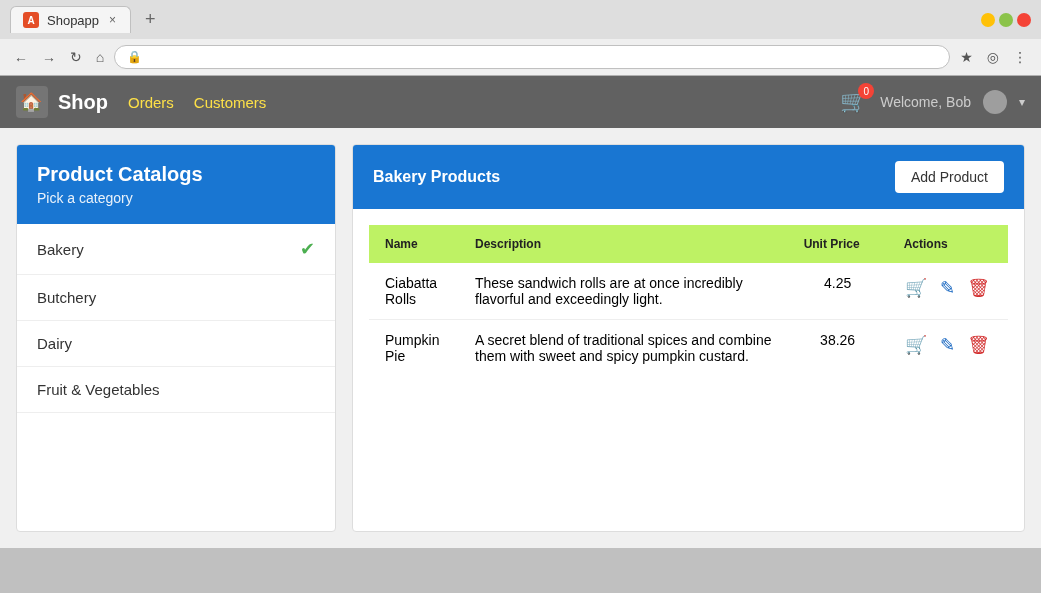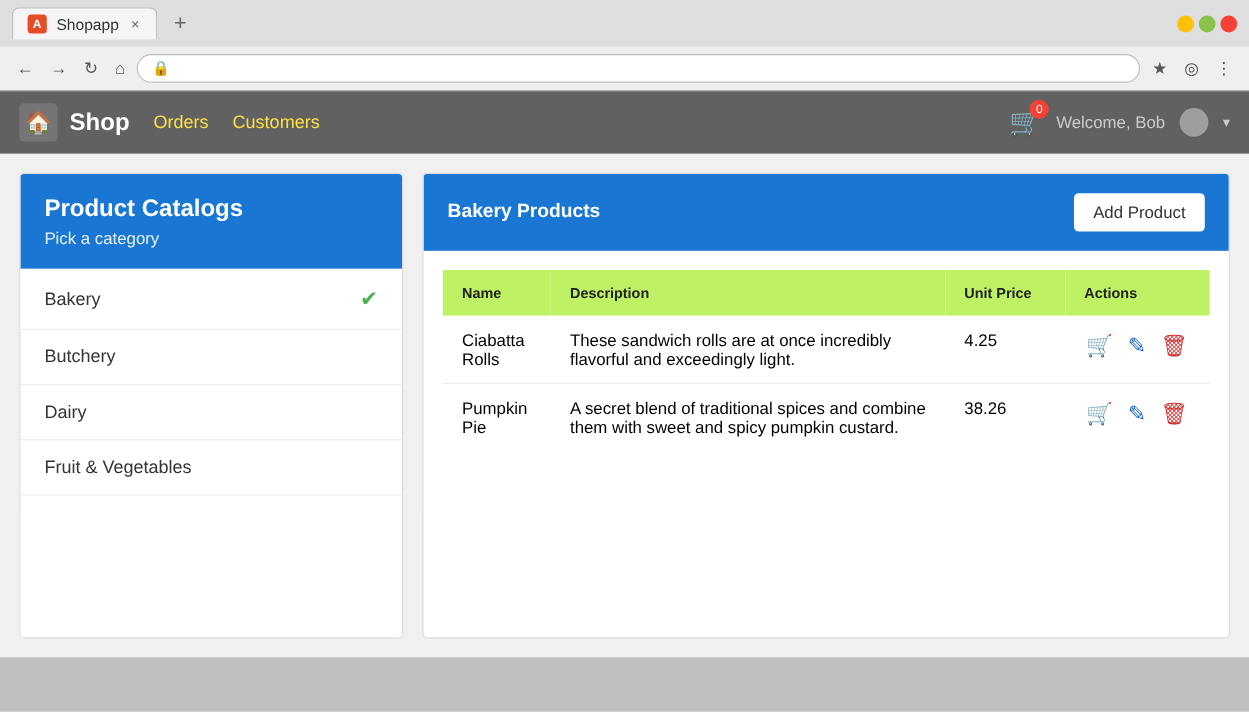--- a/index.html
+++ b/index.html
@@ -270,21 +270,21 @@
     }
     .action-btn {
       background: none; border: none; cursor: pointer; padding: 2px;
       font-size: 18px;
     }
     .cart-action { color: #1976d2; }
     .edit-action { color: #1565c0; }
     .delete-action { color: #d32f2f; }
 
     .price-cell {
-      text-align: left;
+      text-align: center;
     }
   </style>
 </head>
 <body>
 
 <div class="browser-chrome">
 
   <div class="browser-titlebar">
     <div class="tab">
       <div class="tab-favicon">

